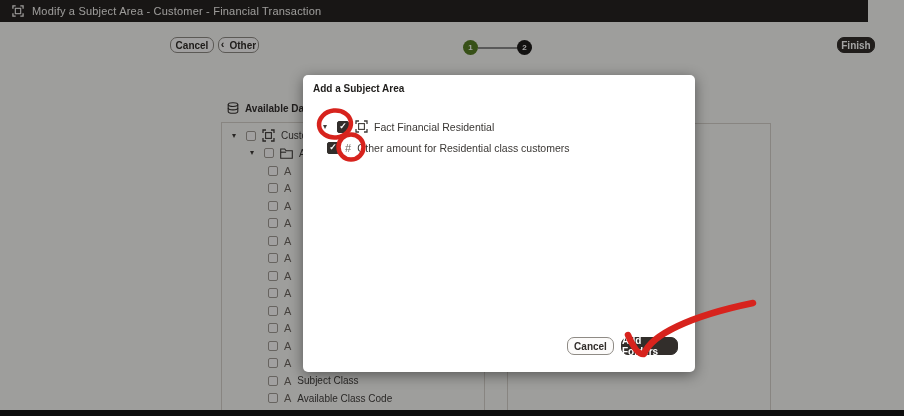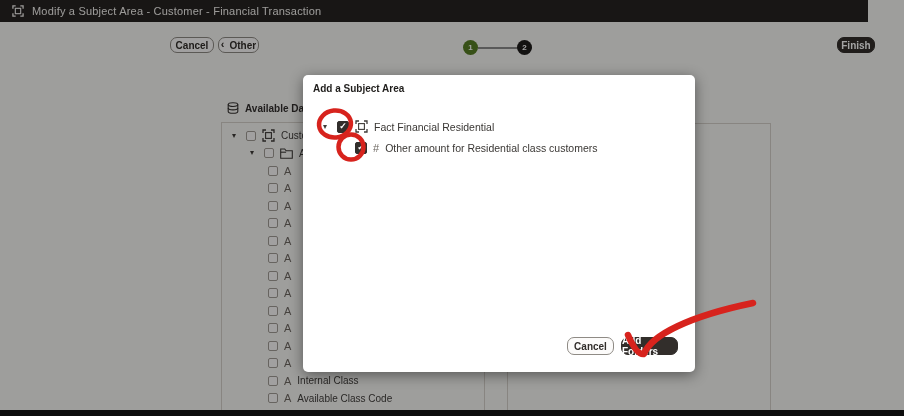--- a/index.html
+++ b/index.html
@@ -224,21 +224,21 @@
           <span class="tree-icon">
             <span class="a-glyph">A</span>
           </span>
           <span class="tree-label"></span>
         </div>
         <div class="tree-row" style="padding-left: 46px;">
           <span class="cbx"></span>
           <span class="tree-icon">
             <span class="a-glyph">A</span>
           </span>
-          <span class="tree-label">Internal Class</span>
+          <span class="tree-label">Subject Class</span>
         </div>
         <div class="tree-row" style="padding-left: 46px;">
           <span class="cbx"></span>
           <span class="tree-icon">
             <span class="a-glyph">A</span>
           </span>
           <span class="tree-label">Available Class Code</span>
         </div>
         <div class="tree-row" style="padding-left: 46px;">
           <span class="cbx"></span>
@@ -263,21 +263,21 @@
           <span class="expander">▾</span>
           <span class="cbx checked"></span>
           <span class="tree-icon">
             <svg width="13" height="13" viewBox="0 0 13 13">
               <path d="M1 4V1h3 M9 1h3v3 M12 9v3H9 M4 12H1V9" fill="none" stroke="#3f3c39" stroke-width="1.3"></path>
               <rect x="3.6" y="3.6" width="5.8" height="5.8" fill="none" stroke="#3f3c39" stroke-width="1.1"></rect>
             </svg>
           </span>
           <span class="tree-label">Fact Financial Residential</span>
         </div>
-        <div class="tree-row" style="padding-left: 52px;">
+        <div class="tree-row" style="padding-left: 24px;">
           <span class="cbx checked"></span>
           <span class="tree-icon">
             <span class="hash-glyph">#</span>
           </span>
           <span class="tree-label">Other amount for Residential class customers</span>
         </div>
       </div>
     <div class="modal-btns">
       <div class="btn light" id="btn-cancel-modal">
         <span>Cancel</span>

